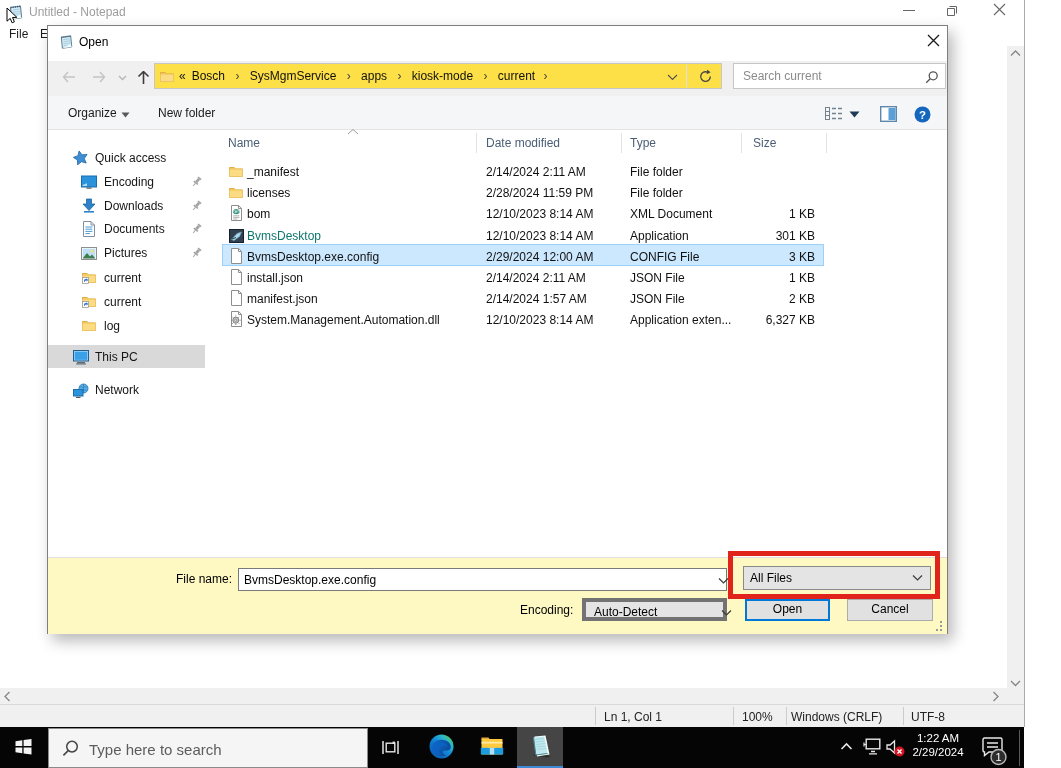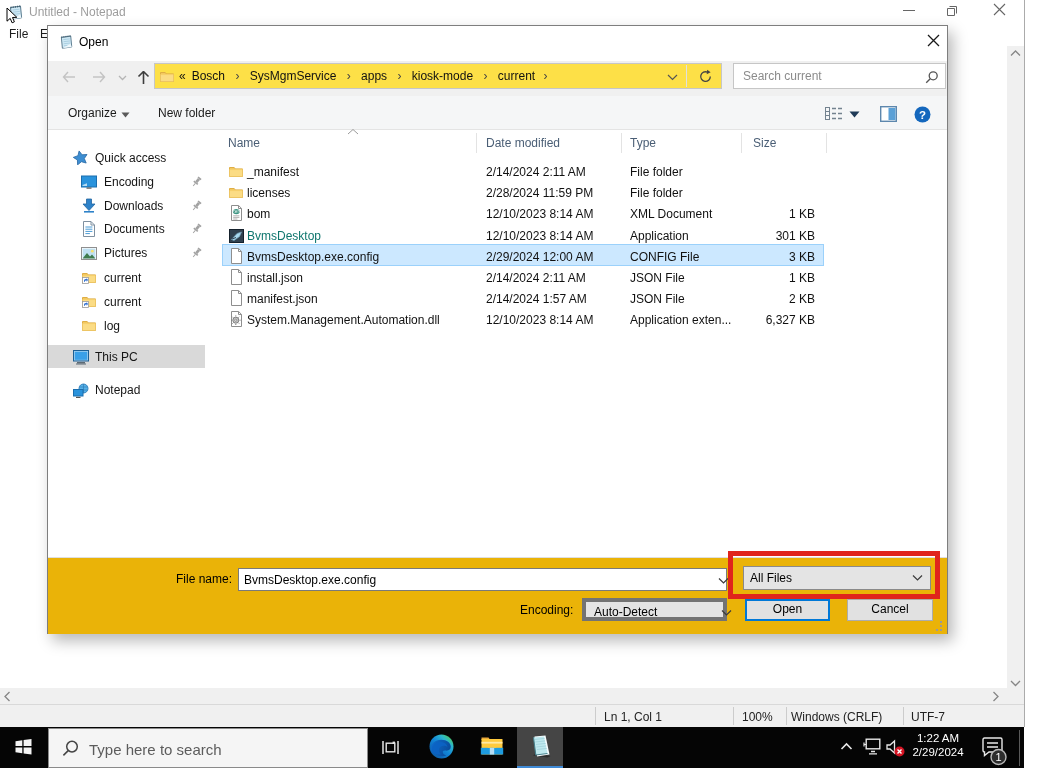--- a/index.html
+++ b/index.html
@@ -47,21 +47,21 @@
 </div>
 <div class="abs" style="left:1007px;top:688px;width:17px;height:16px;background:#f0f0f0"></div>
 <div class="abs" style="left:0;top:704px;width:1024px;height:23px;background:#f0f0f0;border-top:1px solid #d9d9d9">
 <div class="abs" style="left:595px;top:2px;bottom:2px;width:1px;background:#cccccc"></div>
 <div class="abs" style="left:733px;top:2px;bottom:2px;width:1px;background:#cccccc"></div>
 <div class="abs" style="left:786px;top:2px;bottom:2px;width:1px;background:#cccccc"></div>
 <div class="abs" style="left:903px;top:2px;bottom:2px;width:1px;background:#cccccc"></div>
 <div class="abs" style="left:604px;top:5px;color:#222">Ln 1, Col 1</div>
 <div class="abs" style="left:742px;top:5px;color:#222">100%</div>
 <div class="abs" style="left:791px;top:5px;color:#222">Windows (CRLF)</div>
-<div class="abs" style="left:911px;top:5px;color:#222">UTF-7</div>
+<div class="abs" style="left:911px;top:5px;color:#222">UTF-8</div>
 </div>
 </div>
 <div class="abs" id="taskbar" style="left:0;top:727px;width:1024px;height:41px;background:#050505">
 <svg class="abs" style="left:15px;top:11px" width="17" height="18" viewBox="0 0 17 18">
 <path d="M0.5,3.2 L7.3,2.2 L7.3,8.1 L0.5,8.1 Z" fill="#f4f4f4"></path>
 <path d="M8.6,2 L16.5,0.9 L16.5,8.1 L8.6,8.1 Z" fill="#f4f4f4"></path>
 <path d="M0.5,9.4 L7.3,9.4 L7.3,15.3 L0.5,14.3 Z" fill="#f4f4f4"></path>
 <path d="M8.6,9.4 L16.5,9.4 L16.5,16.6 L8.6,15.5 Z" fill="#f4f4f4"></path>
     </svg>
 <div class="abs" style="left:48px;top:1px;width:320px;height:40px;background:#f5f5f5;border:1px solid #8a8a8a">
@@ -349,21 +349,21 @@
       </div>
 <div class="abs" style="left:0;top:249px;width:163px;height:22px">
         <div style="position:absolute;left:25px;top:4px">
           <svg style="position:absolute;" width="16" height="15" viewBox="0 0 16 15">
             <circle cx="10.5" cy="5.5" r="4.5" fill="#58b2e8" stroke="#2d7cb8" stroke-width="0.9"></circle>
             <path d="M6.5,4 h8 M6.6,7 h7.8 M10.5,1 v9" stroke="#2d7cb8" stroke-width="0.7" fill="none"></path>
             <rect x="0.5" y="6.5" width="9.5" height="6.5" fill="#2a93dc" stroke="#1b6eae" stroke-width="1"></rect>
             <path d="M3,14.4 h4.5" stroke="#565656" stroke-width="1.2"></path>
           </svg>
         </div>
-        <div class="abs" style="left:47px;top:4px;color:#151515">Notepad</div>
+        <div class="abs" style="left:47px;top:4px;color:#151515">Network</div>
       </div>
 </div>
 <div class="abs" style="left:163px;top:104px;width:736px;height:427px;background:#fff">
 <svg class="abs" style="left:136px;top:-1px" width="12" height="6" viewBox="0 0 12 6">
         <path d="M1,5 L6,0.5 L11,5" fill="none" stroke="#9a9a9a" stroke-width="1"></path>
       </svg>
 <div class="abs" style="left:17px;top:6px;color:#4a5e75">Name</div>
 <div class="abs" style="left:275px;top:6px;color:#4a5e75">Date modified</div>
 <div class="abs" style="left:419px;top:6px;color:#4a5e75">Type</div>
 <div class="abs" style="left:542px;top:6px;color:#4a5e75">Size</div>
@@ -471,21 +471,21 @@
               <path d="M5.8,5.4 v-1 M5.8,13 v1 M2,9.2 h-1 M9.6,9.2 h1 M3.2,6.6 l-0.8,-0.8 M8.4,11.8 l0.8,0.8 M3.2,11.8 l-0.8,0.8 M8.4,6.6 l0.8,-0.8" stroke-width="1"></path>
             </g>
           </svg>
         </div>
 <div class="abs" style="left:36px;top:4px;color:#111">System.Management.Automation.dll</div>
 <div class="abs" style="left:275px;top:4px;color:#111">12/10/2023 8:14 AM</div>
 <div class="abs" style="left:419px;top:4px;color:#111">Application exten...</div>
 <div class="abs" style="left:500px;top:4px;width:104px;text-align:right;color:#111">6,327 KB</div>
 </div>
 </div>
-<div class="abs" style="left:0;top:531px;width:899px;height:77px;background:#eab308;border-top:1px solid #dfdfdf">
+<div class="abs" style="left:0;top:531px;width:899px;height:77px;background:#fef9c3;border-top:1px solid #dfdfdf">
 <div class="abs" style="left:128px;top:14px;color:#000">File name:</div>
 <div class="abs" style="left:190px;top:10px;width:489px;height:23px;background:#fff;border:1px solid #7a7a7a">
 <div class="abs" style="left:5px;top:4px">BvmsDesktop.exe.config</div>
 <svg class="abs" style="left:479px;top:9px" width="11" height="6" viewBox="0 0 11 6">
           <path d="M1,0.5 L5.5,5 L10,0.5" fill="none" stroke="#3c3c3c" stroke-width="1.2"></path>
         </svg>
 </div>
 <div class="abs" style="left:695px;top:8px;width:188px;height:24px;background:#e4e4e4;border:1px solid #8a8a8a">
 <div class="abs" style="left:6px;top:4px">All Files</div>
 <svg class="abs" style="left:168px;top:8px" width="11" height="6" viewBox="0 0 11 6">

